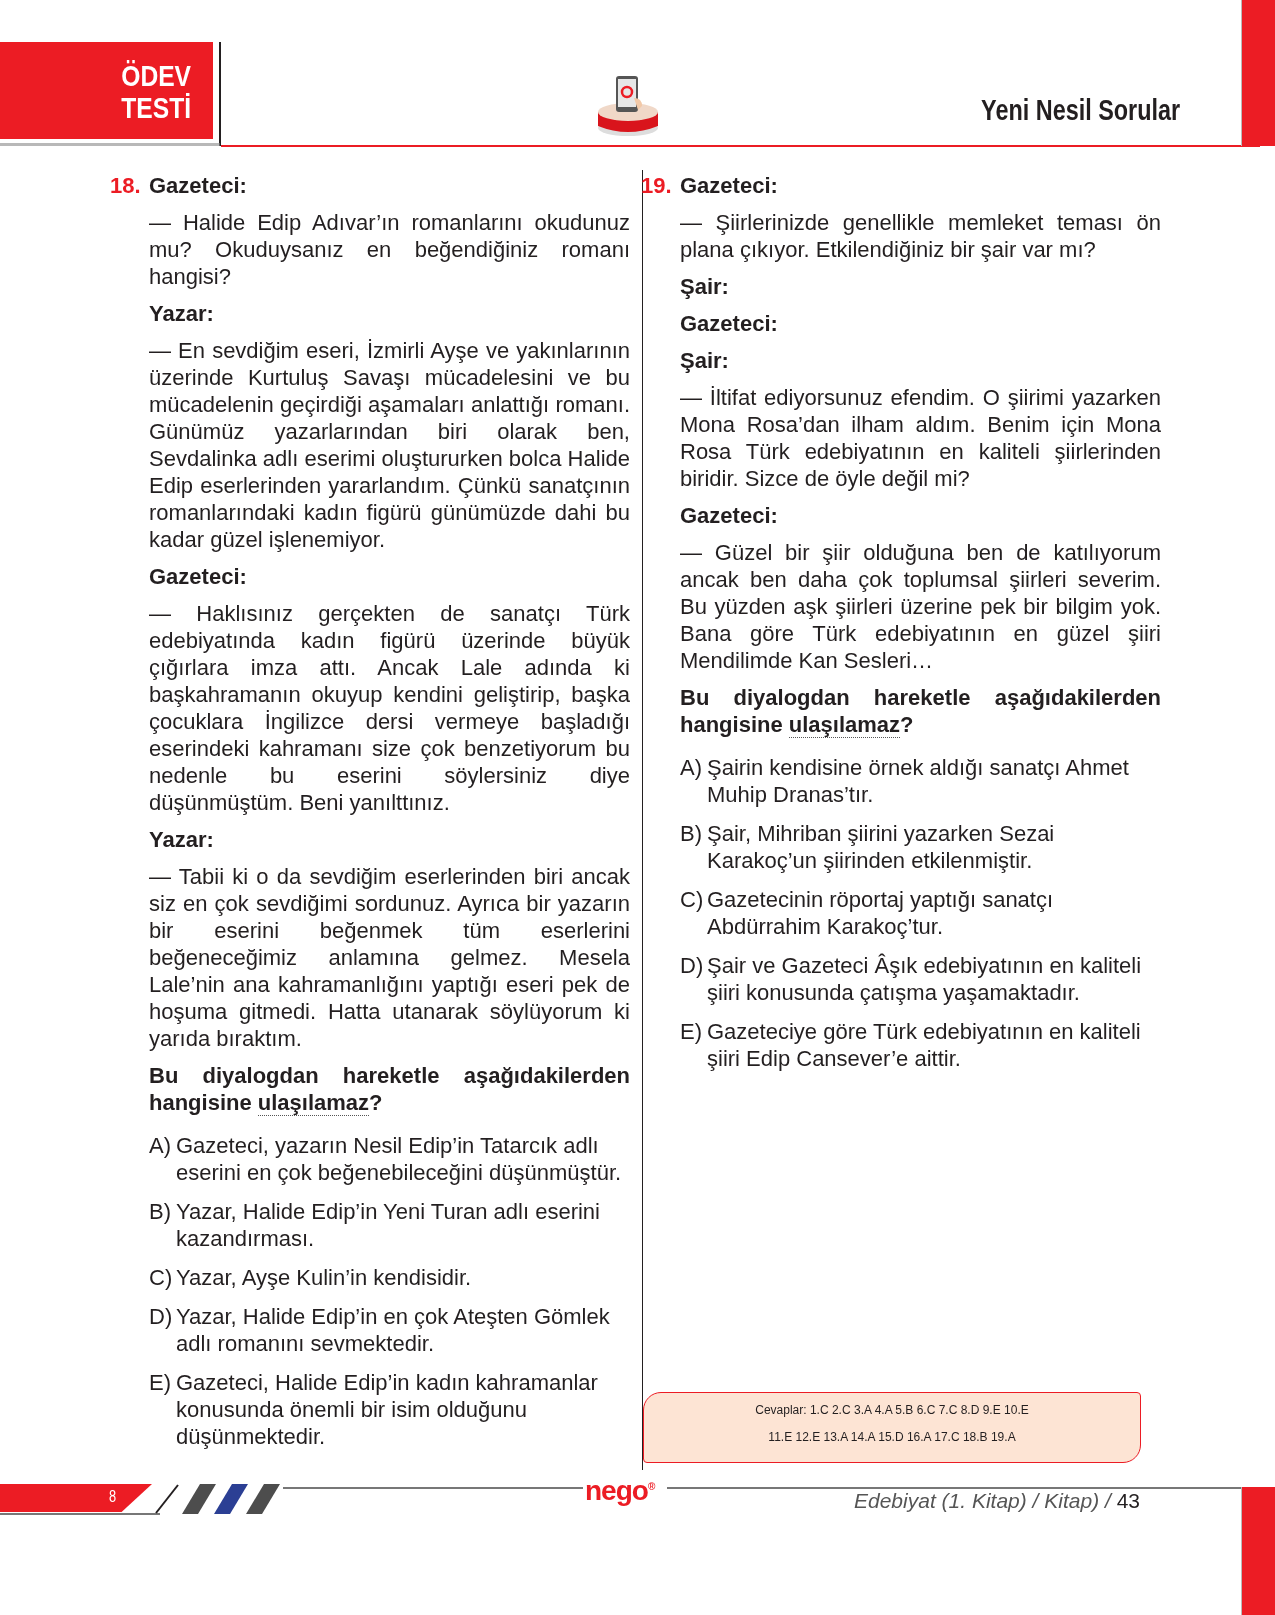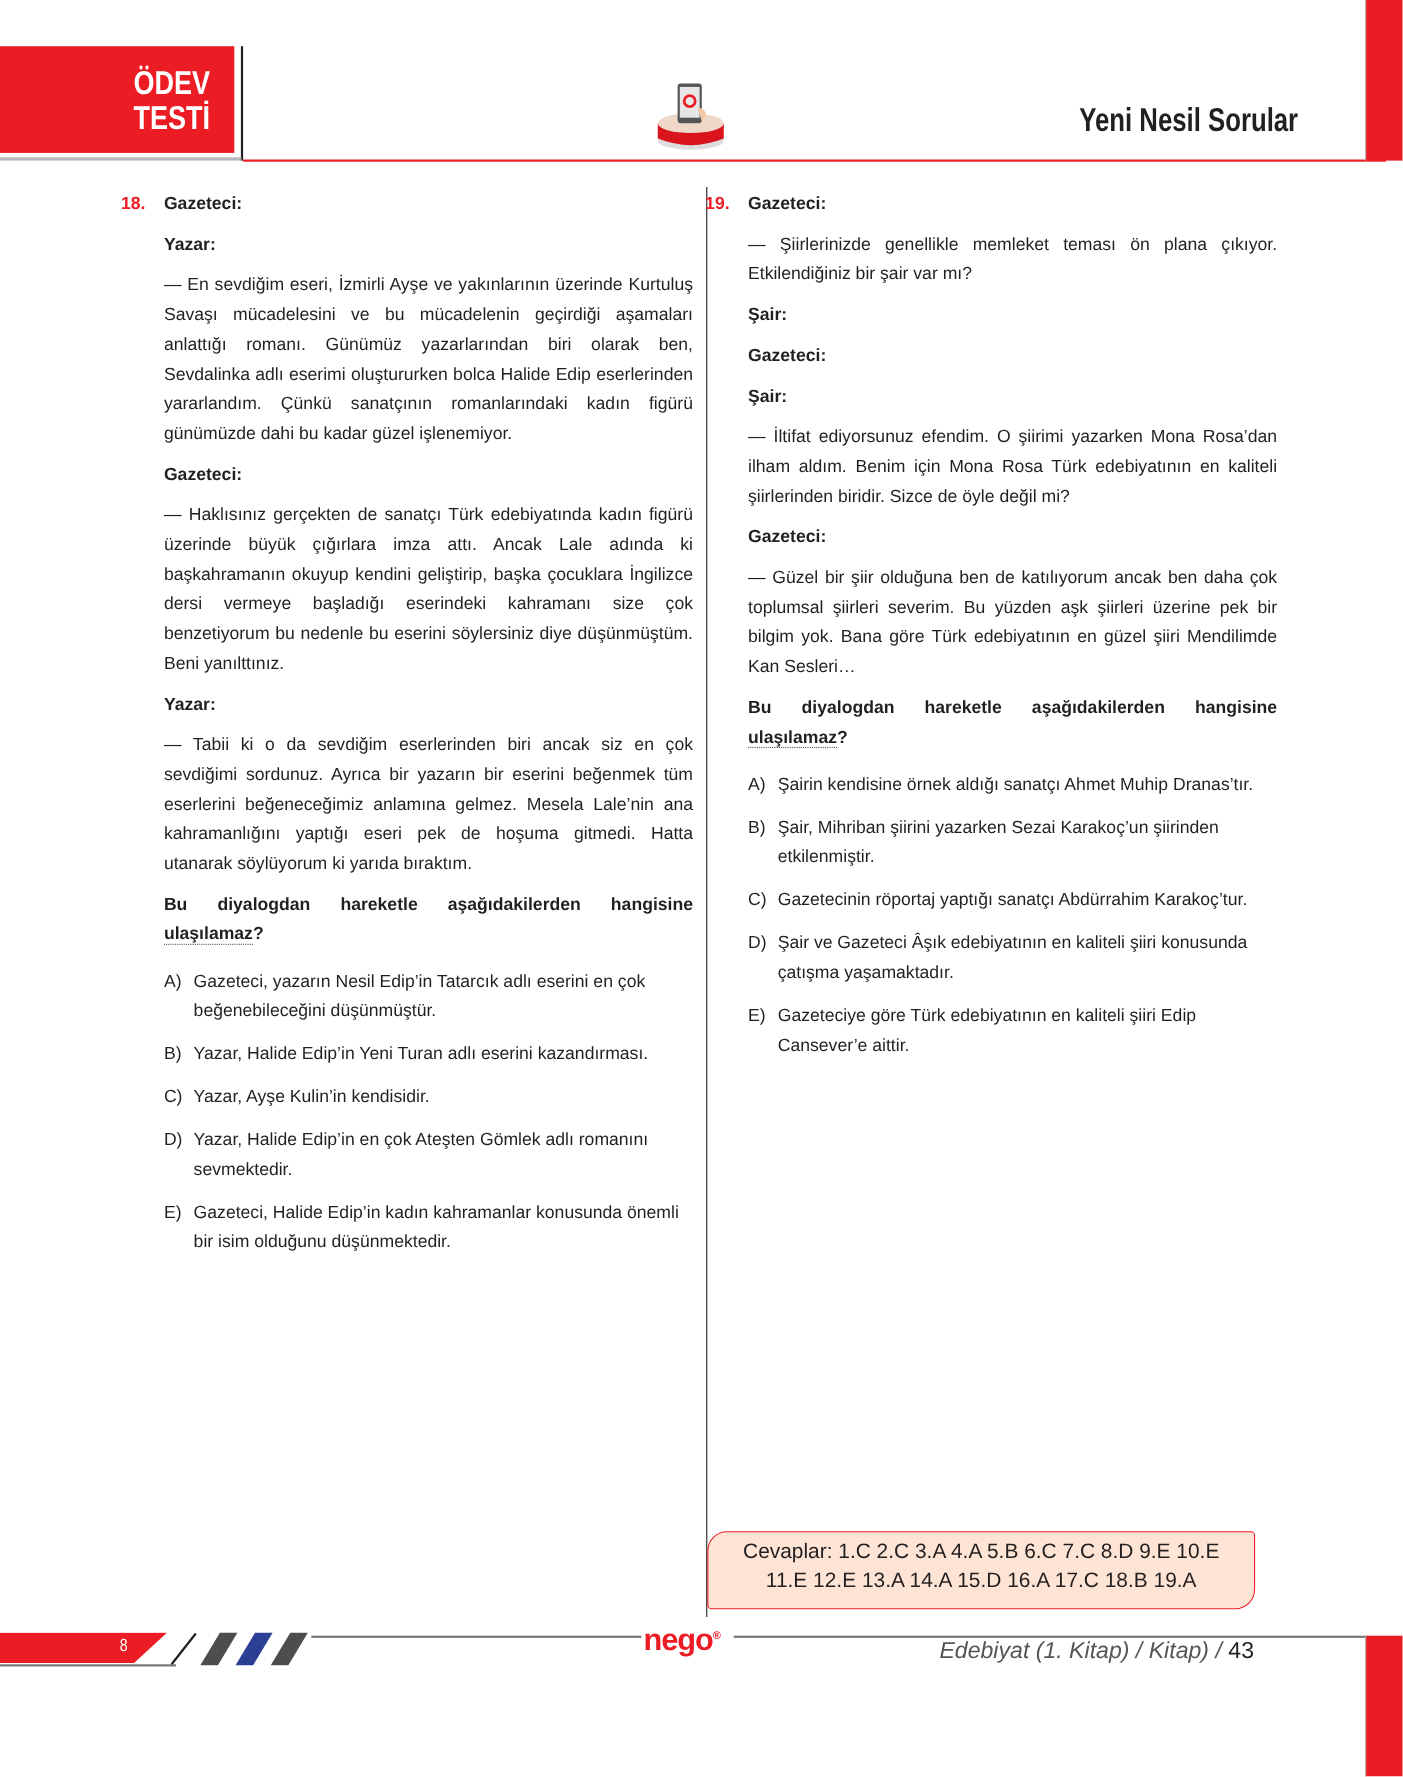--- a/index.html
+++ b/index.html
@@ -23,39 +23,39 @@
   .hdr-shadow { position: absolute; left: 0; top: 143px; width: 220px; height: 3px; background: #888; opacity: .6; }
   .hdr-line { position: absolute; left: 221px; top: 145px; width: 1039px; height: 2px; background: #ec1c24; }
   .hdr-right-bar { position: absolute; left: 1241px; top: 0; width: 34px; height: 146px; background: #ec1c24; border-left: 1px solid #bbb; }
   .hdr-title {
     position: absolute; right: 95px; top: 93px; font-size: 30px; font-weight: bold;
     transform: scaleX(0.78); transform-origin: right center; color: #231f20;
   }
   .hdr-icon { position: absolute; left: 594px; top: 72px; width: 72px; height: 68px; }
 
   
-  .col { position: absolute; top: 172px; font-size: 16px; line-height: 27px; }
+  .col { position: absolute; top: 172px; font-size: 22px; line-height: 27px; }
   .col-left { left: 110px; width: 520px; }
   .col-right { left: 641px; width: 520px; }
   .divider { position: absolute; left: 642px; top: 170px; width: 1px; height: 1300px; background: #231f20; }
   .qnum { position: absolute; left: 0; top: 0; color: #ec1c24; font-weight: bold; }
   .qbody { margin-left: 39px; }
   .speaker { font-weight: bold; margin: 0 0 10px 0; }
   .para { text-align: justify; margin: 0 0 10px 0; }
   .ask { font-weight: bold; margin: 0 0 16px 0; text-align: justify; }
   .ask u { text-decoration: none; border-bottom: 1.5px dotted #555; }
   .opt { display: flex; margin: 0 0 12px 0; }
   .opt .k { width: 27px; flex: none; }
   .opt .v { flex: 1; }
 
   
   .answers {
     position: absolute; left: 643px; top: 1392px; width: 496px; height: 65px;
     background: #fde4d4; border: 1.5px solid #ec1c24; border-radius: 18px 4px 18px 4px;
-    text-align: center; font-size: 19px; line-height: 27px; padding-top: 4px;
+    text-align: center; font-size: 12px; line-height: 27px; padding-top: 4px;
   }
 
   
   .ft-red { position: absolute; left: 0; top: 1484px; width: 152px; height: 28px; background: #ec1c24; clip-path: polygon(0 0, 100% 0, 80% 100%, 0 100%); }
   .ft-page { position: absolute; left: 108px; top: 1488px; color: #fff; font-size: 16px; transform: scaleX(0.8); }
   .ft-underline { position: absolute; left: 0; top: 1513px; width: 160px; height: 2px; background: #777; }
   .ft-slash { position: absolute; top: 1484px; width: 34px; height: 30px; }
   .ft-hline { position: absolute; top: 1487px; height: 2px; background: #777; }
   .ft-logo { position: absolute; left: 585px; top: 1475px; font-weight: bold; font-size: 28px; color: #ec1c24; letter-spacing: -1px; }
   .ft-logo sup { font-size: 10px; }
@@ -86,20 +86,21 @@
 </svg>
 
 <div class="hdr-title">Yeni Nesil Sorular</div>
 
 <div class="divider"></div>
 
 <div class="col col-left">
   <span class="qnum">18.</span>
   <div class="qbody">
     <p class="speaker">Gazeteci:</p>
+    <p class="para">— Halide Edip Adıvar’ın romanlarını okudunuz mu? Okuduysanız en beğendiğiniz romanı hangisi?</p>
     <p class="speaker">Yazar:</p>
     <p class="para">— En sevdiğim eseri, İzmirli Ayşe ve yakınlarının üzerinde Kurtuluş Savaşı mücadelesini ve bu mücadelenin geçirdiği aşamaları anlattığı romanı. Günümüz yazarlarından biri olarak ben, Sevdalinka adlı eserimi oluştururken bolca Halide Edip eserlerinden yararlandım. Çünkü sanatçının romanlarındaki kadın figürü günümüzde dahi bu kadar güzel işlenemiyor.</p>
     <p class="speaker">Gazeteci:</p>
     <p class="para">— Haklısınız gerçekten de sanatçı Türk edebiyatında kadın figürü üzerinde büyük çığırlara imza attı. Ancak Lale adında ki başkahramanın okuyup kendini geliştirip, başka çocuklara İngilizce dersi vermeye başladığı eserindeki kahramanı size çok benzetiyorum bu nedenle bu eserini söylersiniz diye düşünmüştüm. Beni yanılttınız.</p>
     <p class="speaker">Yazar:</p>
     <p class="para">— Tabii ki o da sevdiğim eserlerinden biri ancak siz en çok sevdiğimi sordunuz. Ayrıca bir yazarın bir eserini beğenmek tüm eserlerini beğeneceğimiz anlamına gelmez. Mesela Lale’nin ana kahramanlığını yaptığı eseri pek de hoşuma gitmedi. Hatta utanarak söylüyorum ki yarıda bıraktım.</p>
     <p class="ask"><span>Bu diyalogdan hareketle aşağıdakilerden hangisine</span> <u>ulaşılamaz</u><span>?</span></p>
     <div class="opt">
         <span class="k">A)</span>
         <span class="v">Gazeteci, yazarın Nesil Edip’in Tatarcık adlı eserini en çok beğenebileceğini düşünmüştür.</span>

